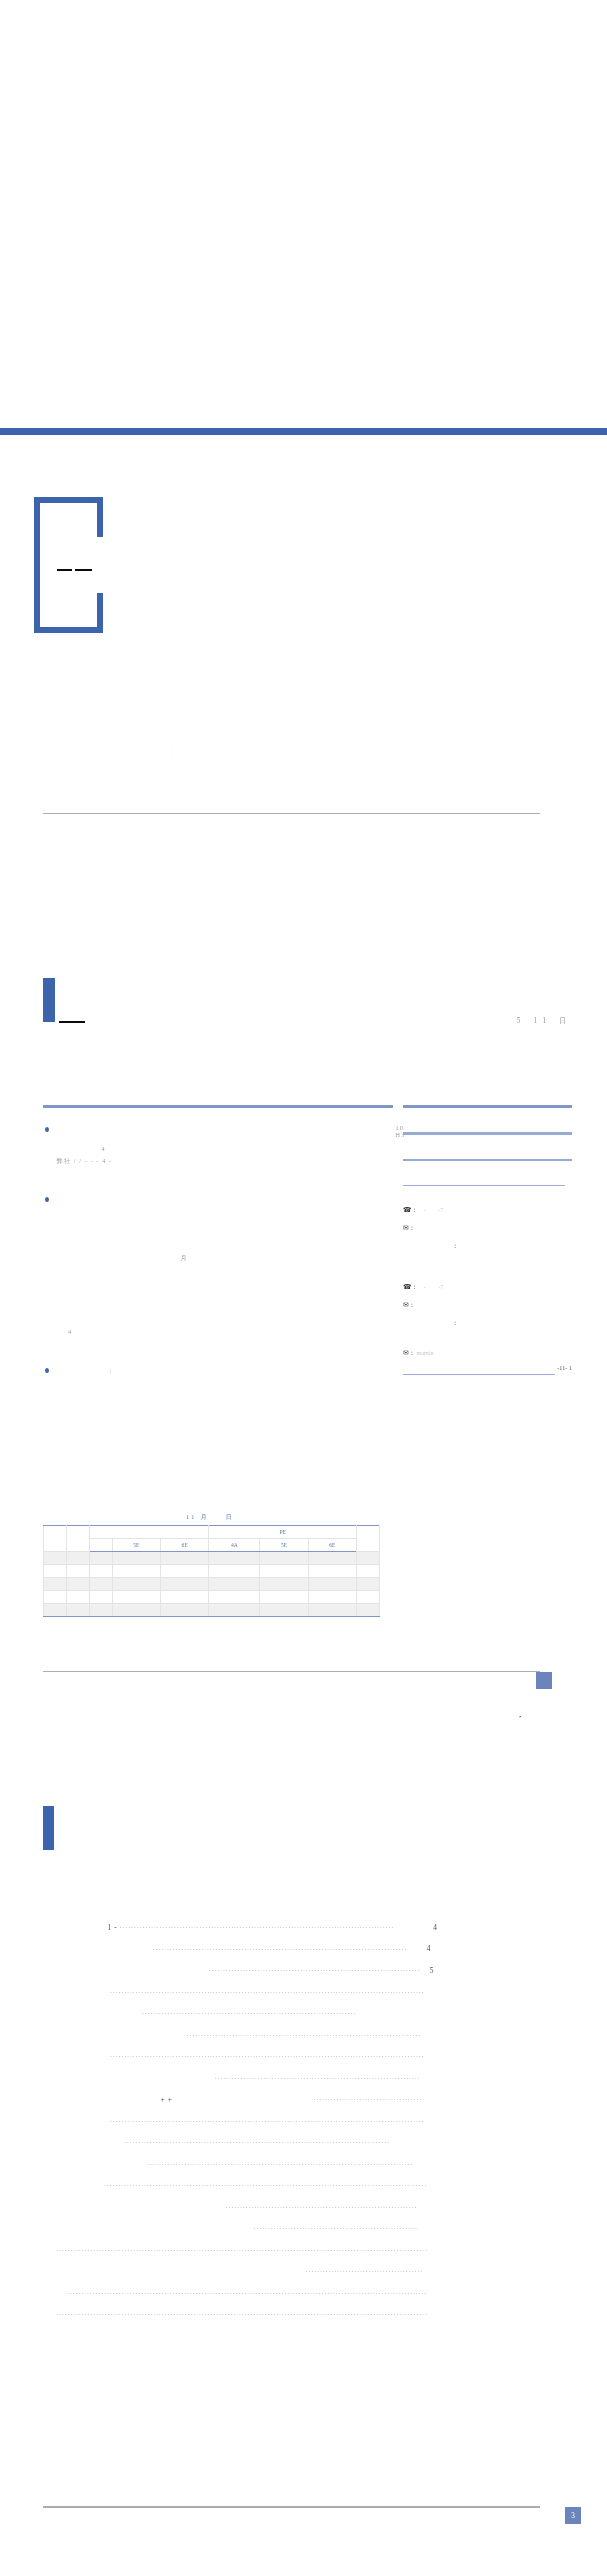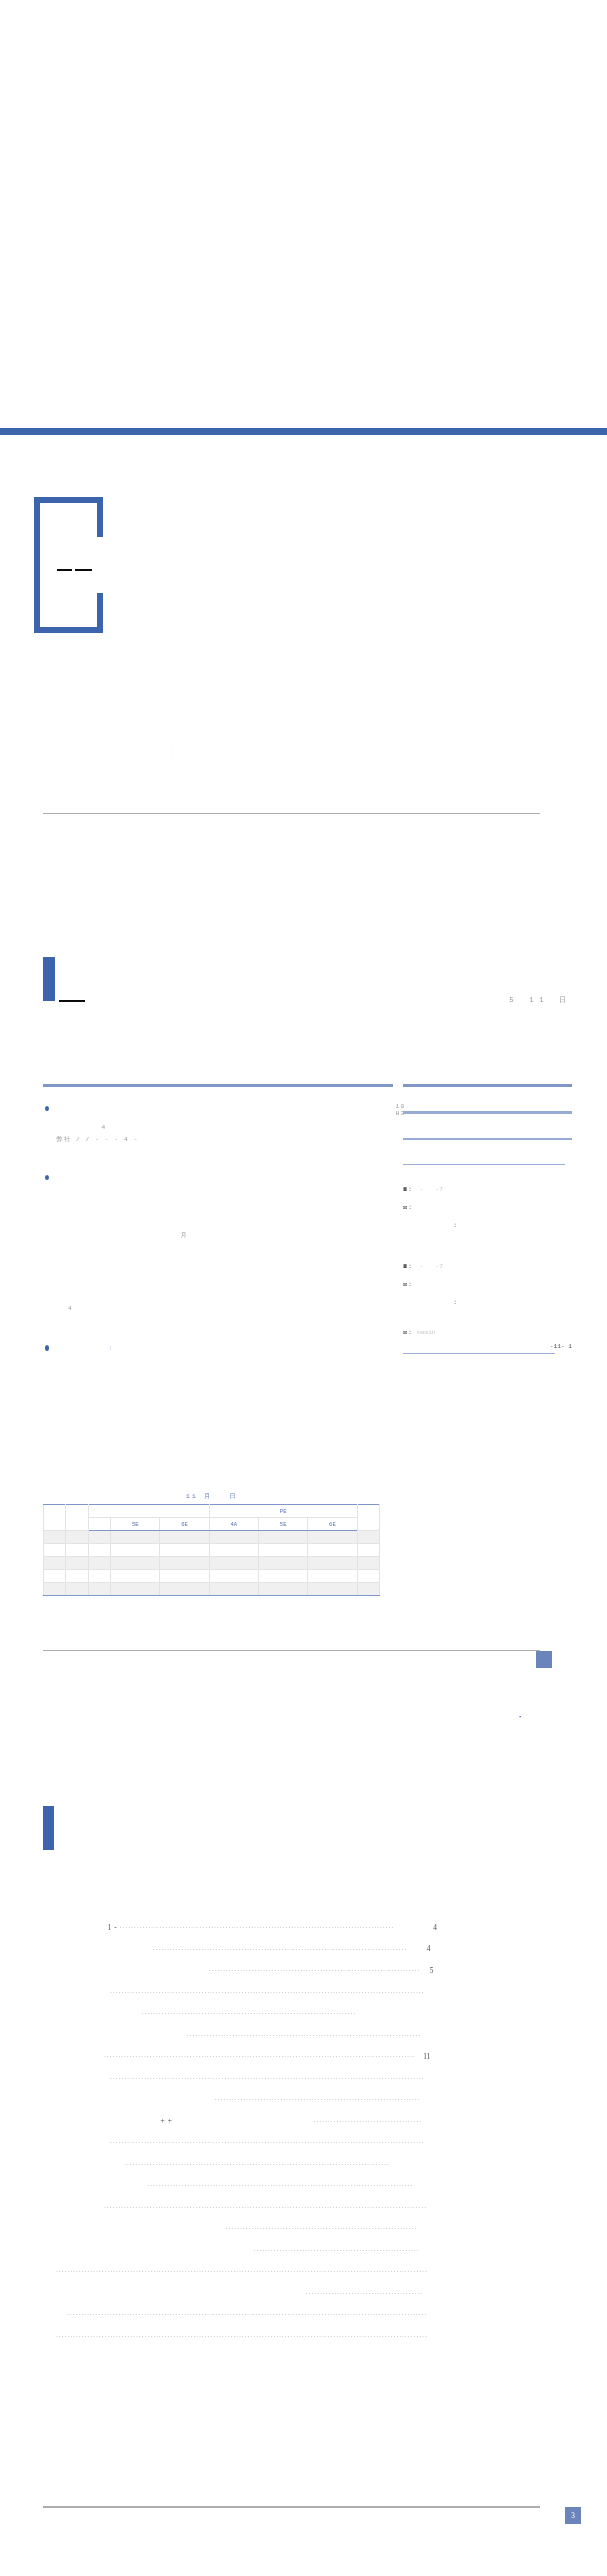--- a/index.html
+++ b/index.html
@@ -37,21 +37,21 @@
   }
   .p1-rule {
     position:absolute; left:43px; top:813px; width:497px; height:1.1px;
     background:#adadad;
   }
   .p1-corner {
     position:absolute; left:511px; top:895px; font-size:4px; color:#1b1b1b;
   }
 
   
-  #page2 { top:859px; height:836px;font-family:Liberation Mono, monospace; }
+  #page2 { top:880px; height:836px; }
   .p2-accent {
     position:absolute; left:43px; top:98px; width:12px; height:44px; background:#3C64AC;
   }
   .p2-accent-text {
     position:absolute; left:59px; top:141px; width:26px; height:2.3px; background:#0b0b0b;
   }
   .p2-date {
     position:absolute; right:35px; top:136px; font-size:7.3px; color:#3a3a3a;
     letter-spacing:5.6px; white-space:nowrap; opacity:.55;
   }
@@ -358,25 +358,20 @@
       <span class="toc-dots" style="max-width:299px;padding-left:17px">···········································································</span>
       <span class="toc-page"></span>
     </div>
 
     <div class="toc-row" style="padding-left:136px;">
       <span class="toc-label"></span>
       <span class="toc-dots" style="max-width:266px;padding-left:28px">··················································································</span>
       <span class="toc-page"></span>
     </div>
 
-    <div class="toc-row" style="padding-left:79px;">
-      <span class="toc-label"></span>
-      <span class="toc-dots" style="max-width:314px">·····························································································································</span>
-      <span class="toc-page">11</span>
-    </div>
 
     <div class="toc-row" style="padding-left:85px;">
       <span class="toc-label"></span>
       <span class="toc-dots" style="max-width:316px">··············································································································</span>
       <span class="toc-page"></span>
     </div>
 
     <div class="toc-row" style="padding-left:130px;">
       <span class="toc-label"></span>
       <span class="toc-dots" style="max-width:266px;padding-left:62px">············································································</span>

